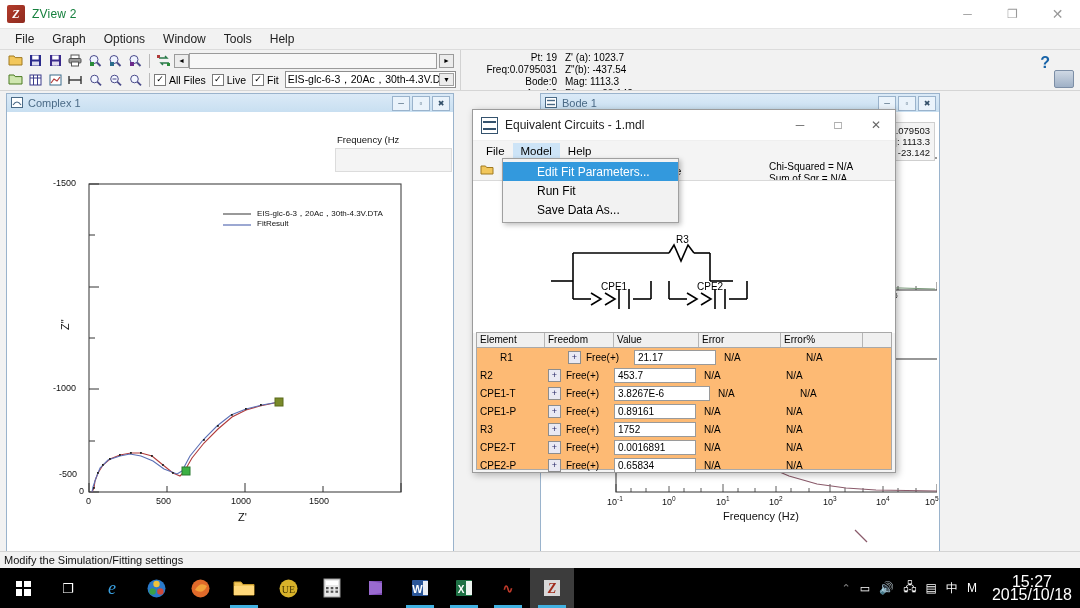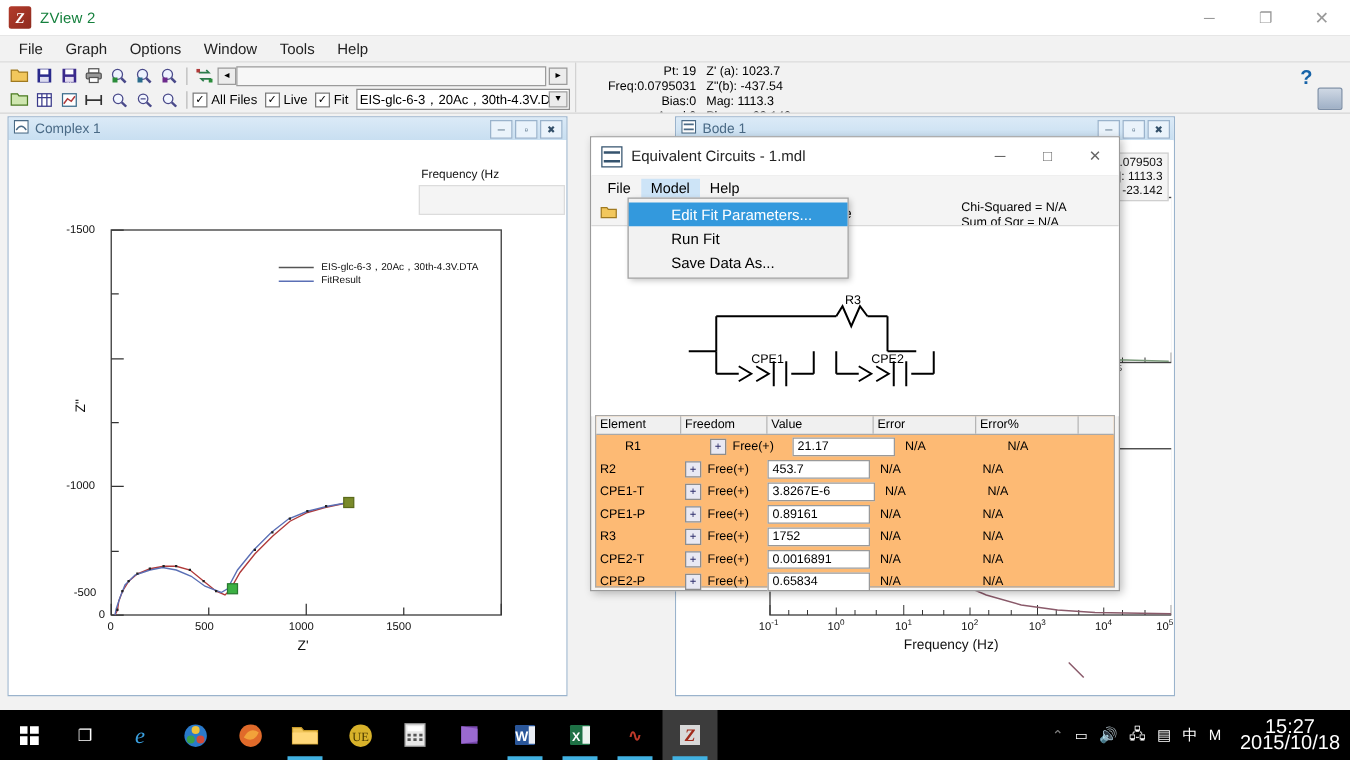--- a/index.html
+++ b/index.html
@@ -289,21 +289,21 @@
           <span>EIS-glc-6-3，20Ac，30th-4.3V.DTA</span>
           <span class="arrow">▼</span>
         </div>
       </div>
     </div>
 
     <div class="readout">
       <div class="rocol a">
         <div><span>Pt:</span> <span>19</span></div>
         <div><span>Freq:</span><span>0.0795031</span></div>
-        <div><span>Bias:</span><span>0</span></div>
+        <div><span>Bode:</span><span>0</span></div>
         <div><span>Ampl:</span><span>0</span></div>
       </div>
       <div class="rocol b">
         <div><span>Z' (a):</span> <span>1023.7</span></div>
         <div><span>Z"(b):</span> <span>-437.54</span></div>
         <div><span>Mag:</span> <span>1113.3</span></div>
         <div><span>Phase:</span> <span>-23.142</span></div>
       </div>
       <div class="helpq">?</div>
       <div class="hicon"></div>
@@ -600,21 +600,21 @@
           <div class="valbox" style="width:82px;">453.7</div>
           <div class="ptc" style="width:82px;padding-left:8px;">N/A</div>
           <div class="ptc" style="width:82px;padding-left:8px;">N/A</div>
         </div>
         <div class="ptrow">
           <div class="ptc" style="width:68px;">CPE1-T</div>
           <div class="ptc freedom" style="width:69px;">
             <span class="plusbox">+</span>
             <span>Free(+)</span>
           </div>
-          <div class="valbox" style="width:86px;">3.8267E-6</div>
+          <div class="valbox" style="width:96px;">3.8267E-6</div>
           <div class="ptc" style="width:82px;padding-left:8px;">N/A</div>
           <div class="ptc" style="width:82px;padding-left:8px;">N/A</div>
         </div>
         <div class="ptrow">
           <div class="ptc" style="width:68px;">CPE1-P</div>
           <div class="ptc freedom" style="width:69px;">
             <span class="plusbox">+</span>
             <span>Free(+)</span>
           </div>
           <div class="valbox" style="width:82px;">0.89161</div>
@@ -654,20 +654,23 @@
       </div>
 
       <div class="dropdown" style="left:29px;top:48px;width:175px;">
         <div class="dd-item sel">Edit Fit Parameters...</div>
         <div class="dd-item">Run Fit</div>
         <div class="dd-item">Save Data As...</div>
       </div>
     </div>
   </div>
 
+  <div class="statusbar">
+    <span>Modify the Simulation/Fitting settings</span>
+  </div>
 
   <div class="taskbar">
     <div class="tstart">
       <div class="tsq">
           <i></i>
           <i></i>
           <i></i>
           <i></i>
         </div>
     </div>

